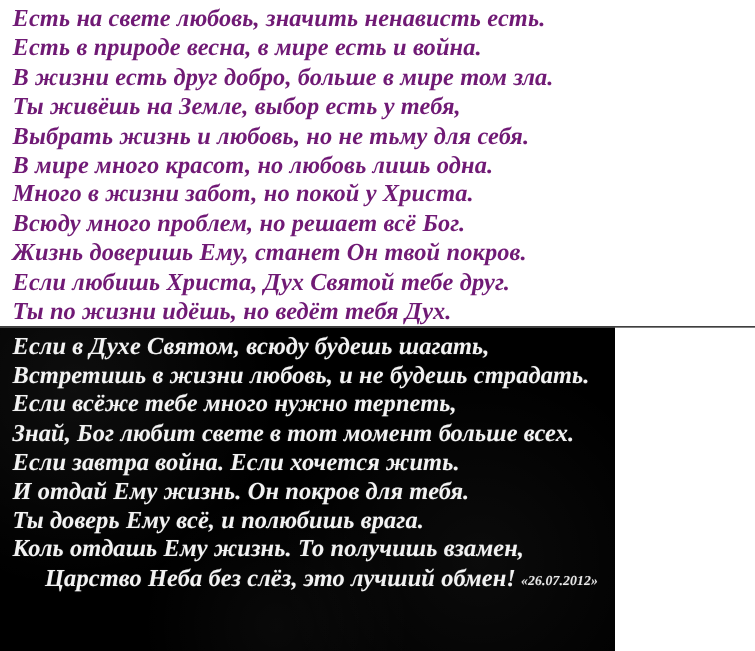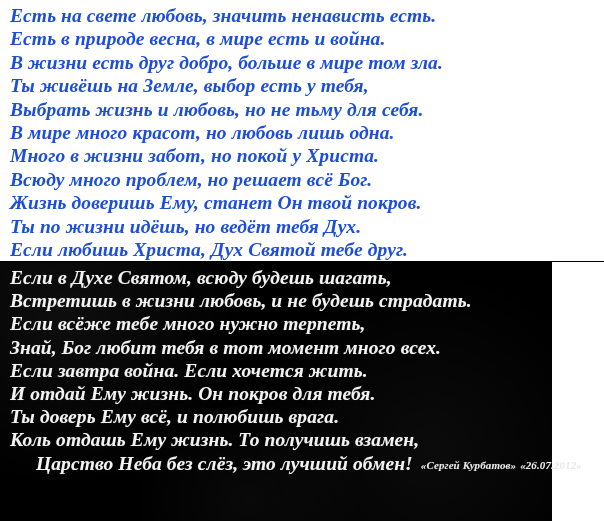--- a/index.html
+++ b/index.html
@@ -26,32 +26,32 @@
     background: #ffffff;
     padding: 4px 0 0 0;
     box-sizing: border-box;
   }
   .panel-top .line {
     font-family: "Liberation Serif", serif;
     font-style: italic;
     font-weight: bold;
     font-size: 19.5px;
     line-height: 23.4px;
-    color: #1d4ed8;
+    color: #701a75;
     padding-left: 10px;
     white-space: nowrap;
     letter-spacing: 0.1px;
   }
 
   
   .panel-bottom {
     position: absolute;
     left: 0;
     top: 262px;
-    width: 552px;
+    width: 492px;
     height: 259px;
     background: #000000;
     background-image:
       radial-gradient(circle at 12% 18%, rgba(255,255,255,0.055) 0%, rgba(255,255,255,0) 34%),
       radial-gradient(circle at 78% 72%, rgba(255,255,255,0.045) 0%, rgba(255,255,255,0) 38%),
       radial-gradient(circle at 45% 92%, rgba(255,255,255,0.035) 0%, rgba(255,255,255,0) 30%);
     box-sizing: border-box;
     padding-top: 4px;
   }
   .panel-bottom .line {
@@ -105,35 +105,34 @@
   <div class="panel-top">
     <div class="line">Есть на свете любовь, значить ненависть есть.</div>
     <div class="line">Есть в природе весна, в мире есть и война.</div>
     <div class="line">В жизни есть друг добро, больше в мире том зла.</div>
     <div class="line">Ты живёшь на Земле, выбор есть у тебя,</div>
     <div class="line">Выбрать жизнь и любовь, но не тьму для себя.</div>
     <div class="line">В мире много красот, но любовь лишь одна.</div>
     <div class="line">Много в жизни забот, но покой у Христа.</div>
     <div class="line">Всюду много проблем, но решает всё Бог.</div>
     <div class="line">Жизнь доверишь Ему, станет Он твой покров.</div>
+    <div class="line">Если любишь Христа, Дух Святой тебе друг.</div>
     <div class="line">Ты по жизни идёшь, но ведёт тебя Дух.</div>
-    <div class="line">Если любишь Христа, Дух Святой тебе друг.</div>
   </div>
 
   <div class="divider"></div>
 
   <div class="panel-bottom">
     <div class="line">Если в Духе Святом, всюду будешь шагать,</div>
     <div class="line">Встретишь в жизни любовь, и не будешь страдать.</div>
     <div class="line">Если всёже тебе много нужно терпеть,</div>
-    <div class="line">Знай, Бог любит тебя в тот момент много всех.</div>
+    <div class="line">Знай, Бог любит свете в тот момент больше всех.</div>
     <div class="line">Если завтра война. Если хочется жить.</div>
     <div class="line">И отдай Ему жизнь. Он покров для тебя.</div>
     <div class="line">Ты доверь Ему всё, и полюбишь врага.</div>
     <div class="line">Коль отдашь Ему жизнь. То получишь взамен,</div>
     <div class="line last">
       <span>Царство Неба без слёз, это лучший обмен!</span>
-      <span class="signature">«Сергей Курбатов»</span>
       <span class="signature sig-date">«26.07.2012»</span>
     </div>
   </div>
 
 </div>
 
 </body></html>

